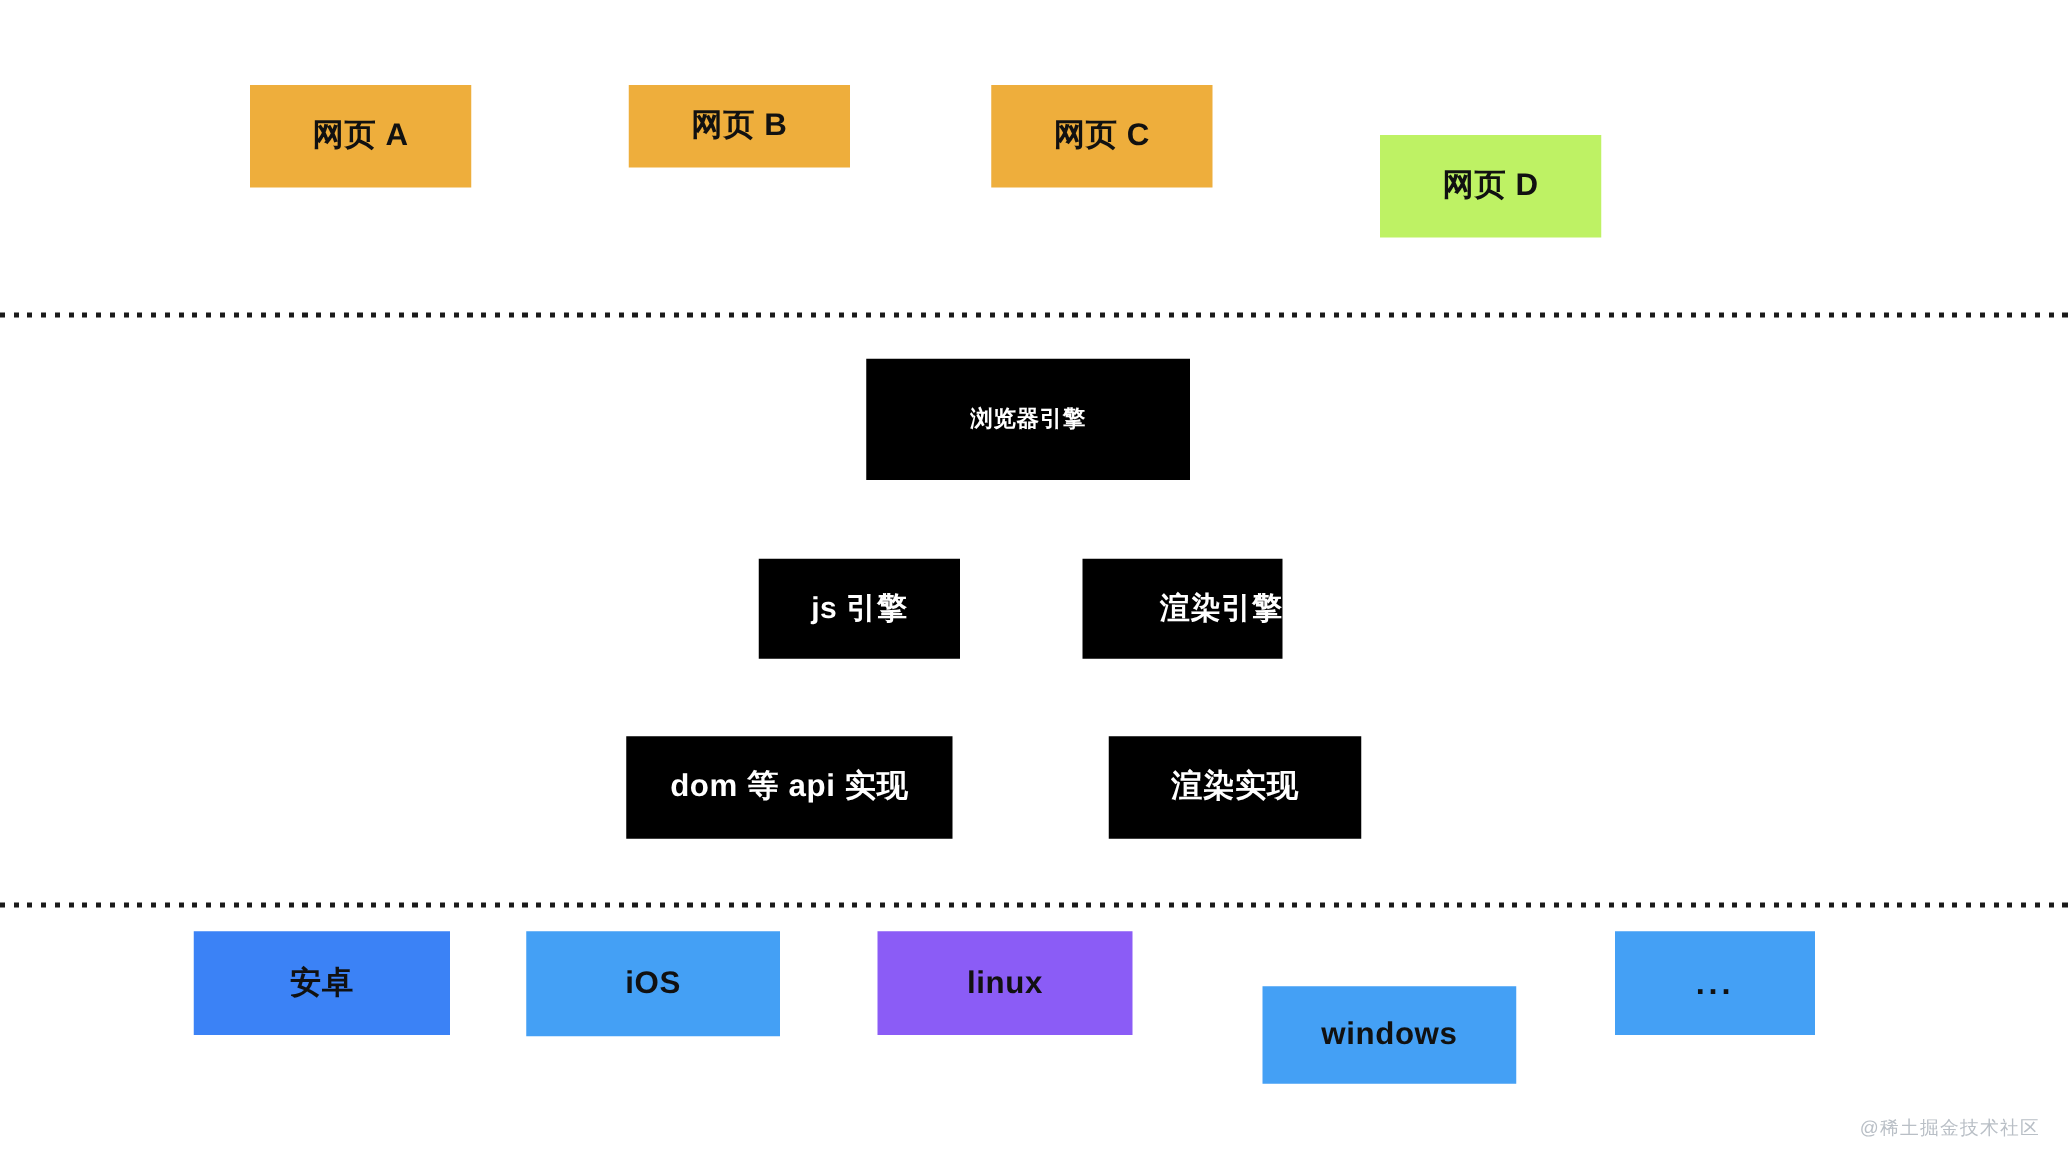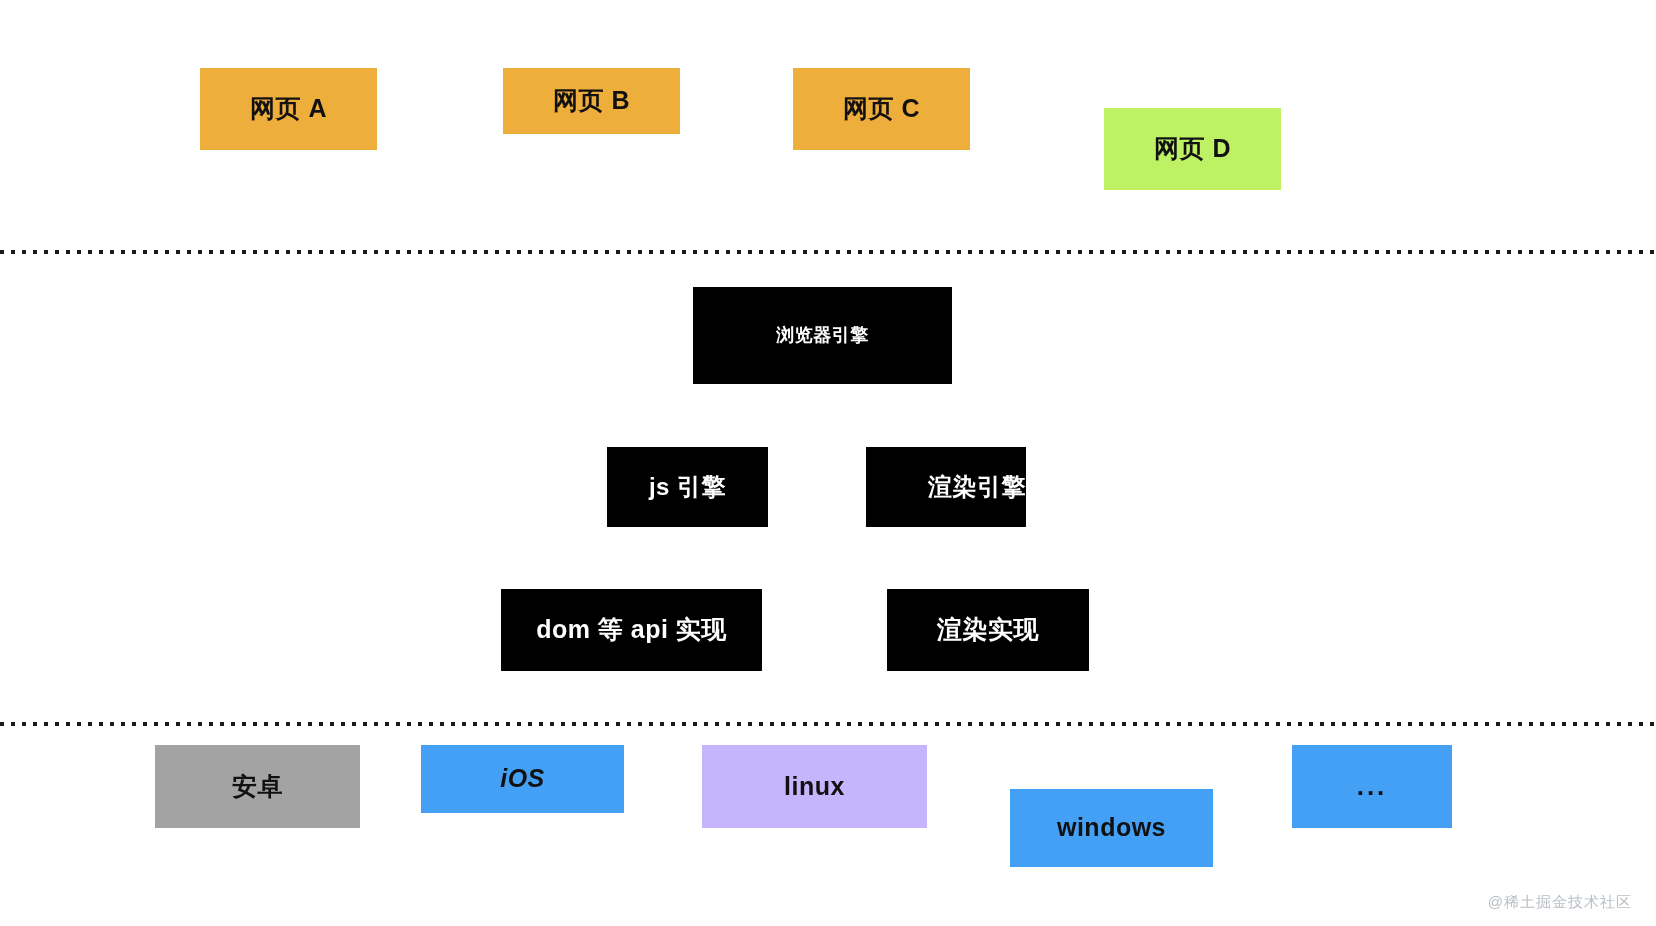--- a/index.html
+++ b/index.html
@@ -124,27 +124,27 @@
       <span>dom 等 api 实现</span>
     </div>
     <div class="box engine-box engine-low" style="left: 887px; top: 589px; width: 202px; height: 82px; background: rgb(0, 0, 0);">
       <span>渲染实现</span>
     </div>
   </div>
 
   <div class="divider" style="top: 722px;"></div>
 
   <div>
-    <div class="box os-box" style="left: 155px; top: 745px; width: 205px; height: 83px; background: #a3a3a3;">
+    <div class="box os-box" style="left: 155px; top: 745px; width: 205px; height: 83px; background: #3b82f6;">
       <span>安卓</span>
     </div>
-    <div class="box os-box" style="left: 421px; top: 745px; width: 203px; height: 68px; background: rgb(68, 160, 245); font-style: italic;">
+    <div class="box os-box" style="left: 421px; top: 745px; width: 203px; height: 84px; background: rgb(68, 160, 245);">
       <span>iOS</span>
     </div>
-    <div class="box os-box" style="left: 702px; top: 745px; width: 225px; height: 83px; background: #c4b5fd;">
+    <div class="box os-box" style="left: 702px; top: 745px; width: 204px; height: 83px; background: #8b5cf6;">
       <span>linux</span>
     </div>
     <div class="box os-box" style="left: 1010px; top: 789px; width: 203px; height: 78px; background: rgb(68, 160, 245);">
       <span>windows</span>
     </div>
     <div class="box os-box ellipsis-box" style="left: 1292px; top: 745px; width: 160px; height: 83px; background: rgb(68, 160, 245);">
       <span>...</span>
     </div>
   </div>
 

